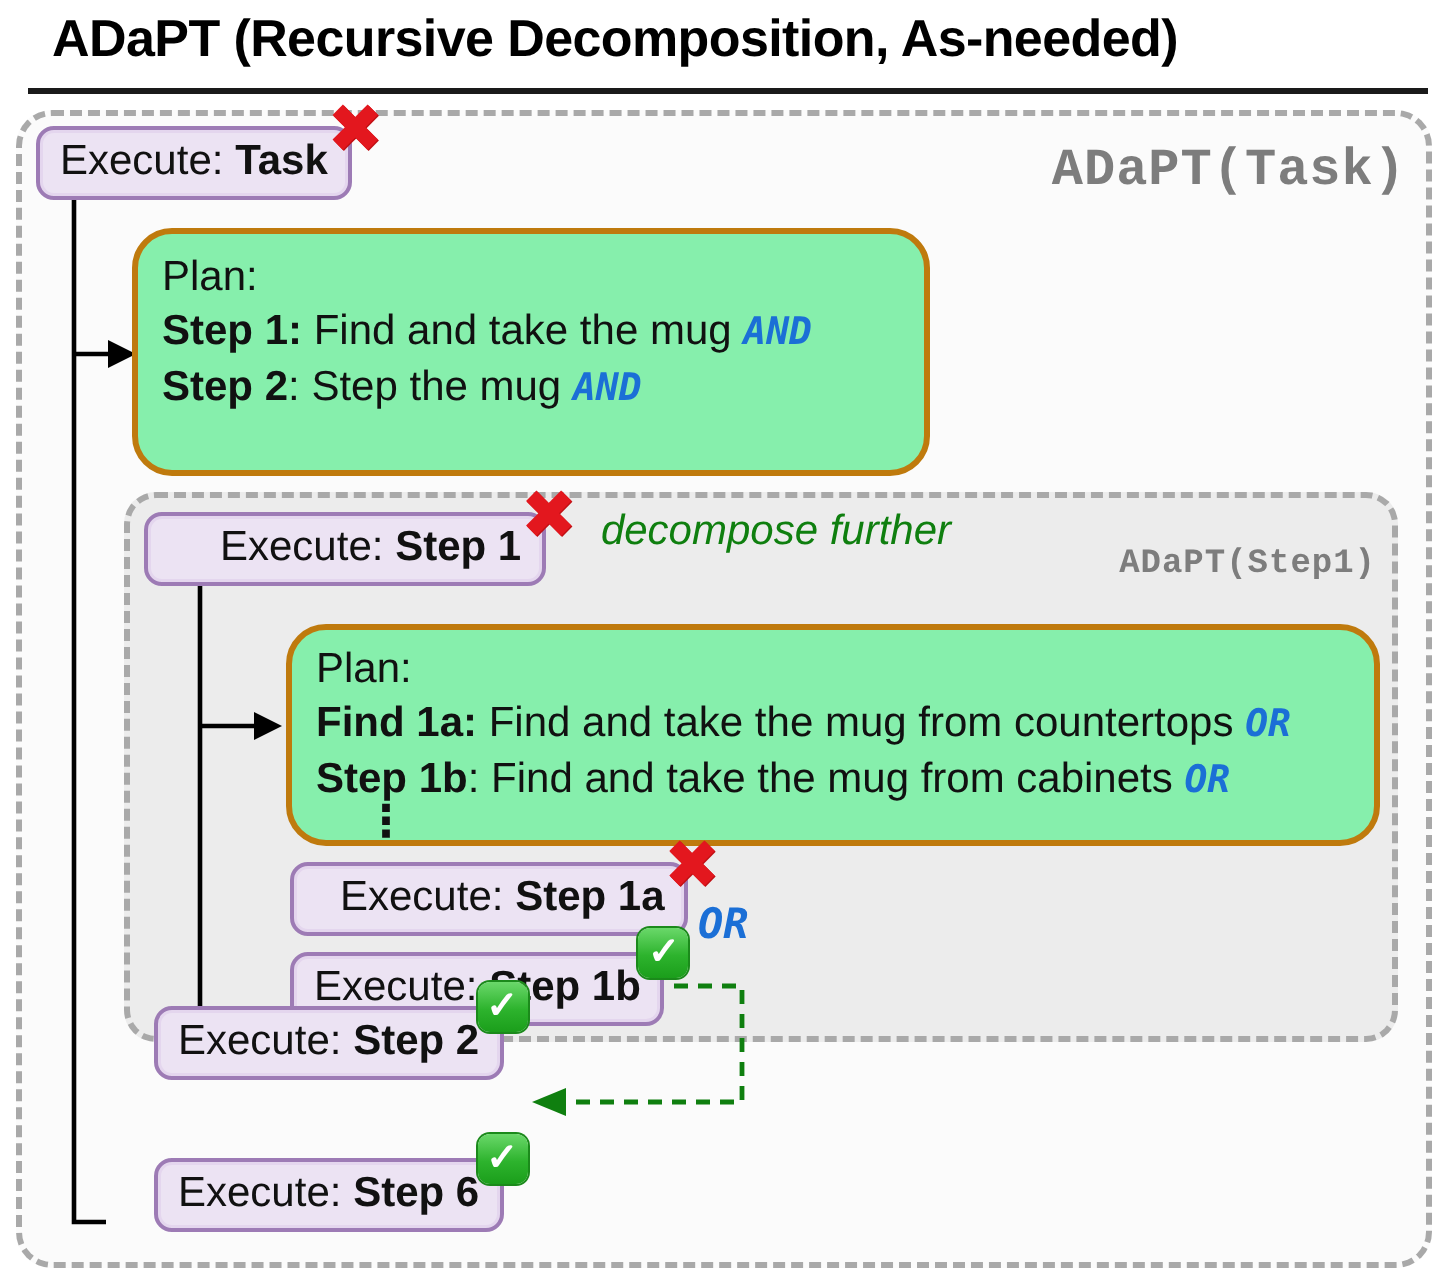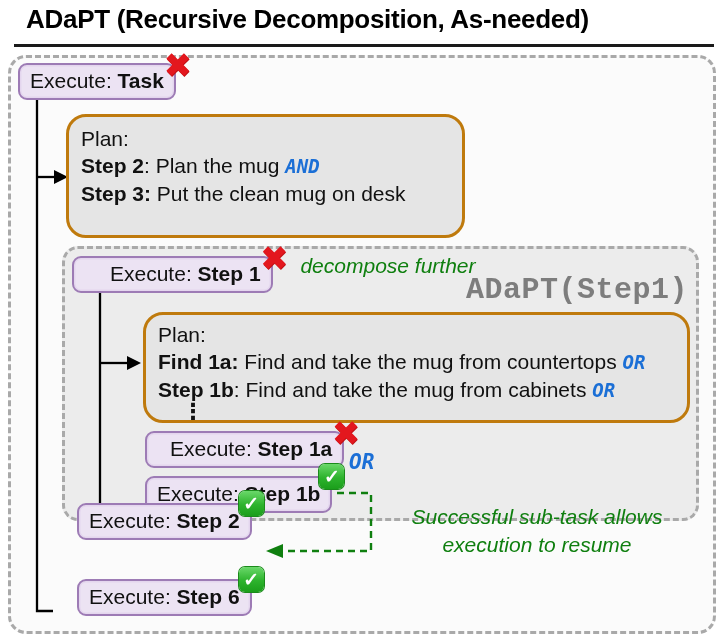--- a/index.html
+++ b/index.html
@@ -18,21 +18,21 @@
   .scope{
     border:3px dashed #a9a9a9;border-radius:18px;box-sizing:border-box;
   }
   .scope-outer{left:8px;top:55px;width:708px;height:579px;background:#fbfbfb;}
   .scope-inner{left:62px;top:246px;width:637px;height:275px;background:#ececec;border-radius:16px;}
   .scope-label{
     font-family:"Liberation Mono","DejaVu Sans Mono",monospace;
     font-weight:700;color:#7d7d7d;white-space:nowrap;letter-spacing:0.5px;
   }
   .scope-label.task{top:70px;right:24px;font-size:26px;}
-  .scope-label.step1{top:273px;right:39px;font-size:30px;}
+  .scope-label.step1{top:273px;right:39px;font-size:17px;}
   
   .exec{
     background:#ece3f3;border:2.5px solid #9d7bb5;border-radius:9px;
     padding:3px 10px 4px 10px;font-size:21px;line-height:26px;white-space:nowrap;
     box-shadow:0 0 0 1.5px #e4d6ee inset;
   }
   .exec .nm{font-weight:700;}
   .xmark{
     position:absolute;top:-17px;right:-18px;
     font-family:"DejaVu Sans",sans-serif;font-size:34px;line-height:34px;
@@ -40,21 +40,21 @@
   }
   .checkbadge{
     position:absolute;top:-14px;right:-14px;width:25px;height:25px;
     background:linear-gradient(180deg,#6ad86a 0%,#2db32d 55%,#1b9e1b 100%);
     border-radius:6px;display:flex;align-items:center;justify-content:center;
     box-shadow:0 0 0 1px #1b8a1b;
   }
   .checkbadge .g{color:#fff;font-size:19px;font-weight:700;line-height:19px;}
   
   .plan{
-    background:#e5e5e5;border:3.5px solid #bf7a0d;border-radius:20px;
+    background:#86efac;border:3.5px solid #bf7a0d;border-radius:20px;
     box-sizing:border-box;padding:8px 12px;font-size:21px;line-height:27px;
   }
   .plan .conn{
     font-family:"DejaVu Sans Mono","Liberation Mono",monospace;
     font-style:italic;font-weight:700;color:#1b6fd6;font-size:19px;
   }
   .plan .lbl{font-weight:700;}
   .plan-ellipsis{
     font-family:"DejaVu Sans",sans-serif;font-size:22px;font-weight:700;
     line-height:16px;margin-left:24px;
@@ -73,20 +73,21 @@
 </style>
 </head>
 <body>
 
 <div id="canvas">
 
   <div class="abs title">ADaPT (Recursive Decomposition, As-needed)</div>
   <div class="abs title-rule"></div>
 
   <div class="abs scope scope-outer"></div>
+  <div class="abs scope-label task">ADaPT(Task)</div>
 
   <div class="abs scope scope-inner"></div>
   <div class="abs scope-label step1">ADaPT(Step1)</div>
 
   <svg class="overlay" width="727" height="644">
     <path d="M37,97 L37,611 L53,611" stroke="#000" stroke-width="2.3" fill="none"></path>
     <path d="M37,177 L56,177" stroke="#000" stroke-width="2.3" fill="none"></path>
     <polygon points="54,170 54,184 68,177" fill="#000"></polygon>
     <path d="M100,291 L100,509 L116,509" stroke="#000" stroke-width="2.3" fill="none"></path>
     <path d="M100,363 L129,363" stroke="#000" stroke-width="2.3" fill="none"></path>
@@ -95,22 +96,22 @@
     <polygon points="283,544 283,558 266,551" fill="#0f7f0f"></polygon>
   </svg>
 
   <div class="abs exec" style="left:18px;top:63px;">
     <span>Execute: </span><span class="nm">Task</span>
     <span class="xmark">✖</span>
   </div>
 
   <div class="abs plan" style="left:66px;top:114px;width:399px;height:124px;">
     <div>Plan:</div>
-    <div><span class="lbl">Step 2</span><span>: Plan the mug </span><span class="conn">AND</span></div>
-    <div><span class="lbl">Step 3:</span><span> Put the clean mug on desk</span></div>
+    <div><span class="lbl">Step 1:</span><span> Find and take the mug </span><span class="conn">AND</span></div>
+    <div><span class="lbl">Step 2</span><span>: Step the mug </span><span class="conn">AND</span></div>
   </div>
 
   <div class="abs exec" style="left:72px;top:256px;padding-left:36px;">
     <span>Execute: </span><span class="nm">Step 1</span>
     <span class="xmark">✖</span>
   </div>
 
   <div class="abs gnote" style="left:258px;top:254px;width:260px;">
     <div>decompose further</div>
   </div>
@@ -129,24 +130,20 @@
 
   <div class="abs or-label" style="left:349px;top:450px;">OR</div>
 
   <div class="abs exec" style="left:145px;top:476px;">
     <span>Execute: </span><span class="nm">Step 1b</span>
     <span class="checkbadge">
         <span class="g">✓</span>
       </span>
   </div>
 
-  <div class="abs gnote note-resume" style="left:378px;top:503px;width:318px;">
-    <div>Successful sub-task allows</div>
-    <div>execution to resume</div>
-  </div>
 
   <div class="abs exec" style="left:77px;top:503px;">
     <span>Execute: </span><span class="nm">Step 2</span>
     <span class="checkbadge">
         <span class="g">✓</span>
       </span>
   </div>
 
   <div class="abs exec" style="left:77px;top:579px;">
     <span>Execute: </span><span class="nm">Step 6</span>

